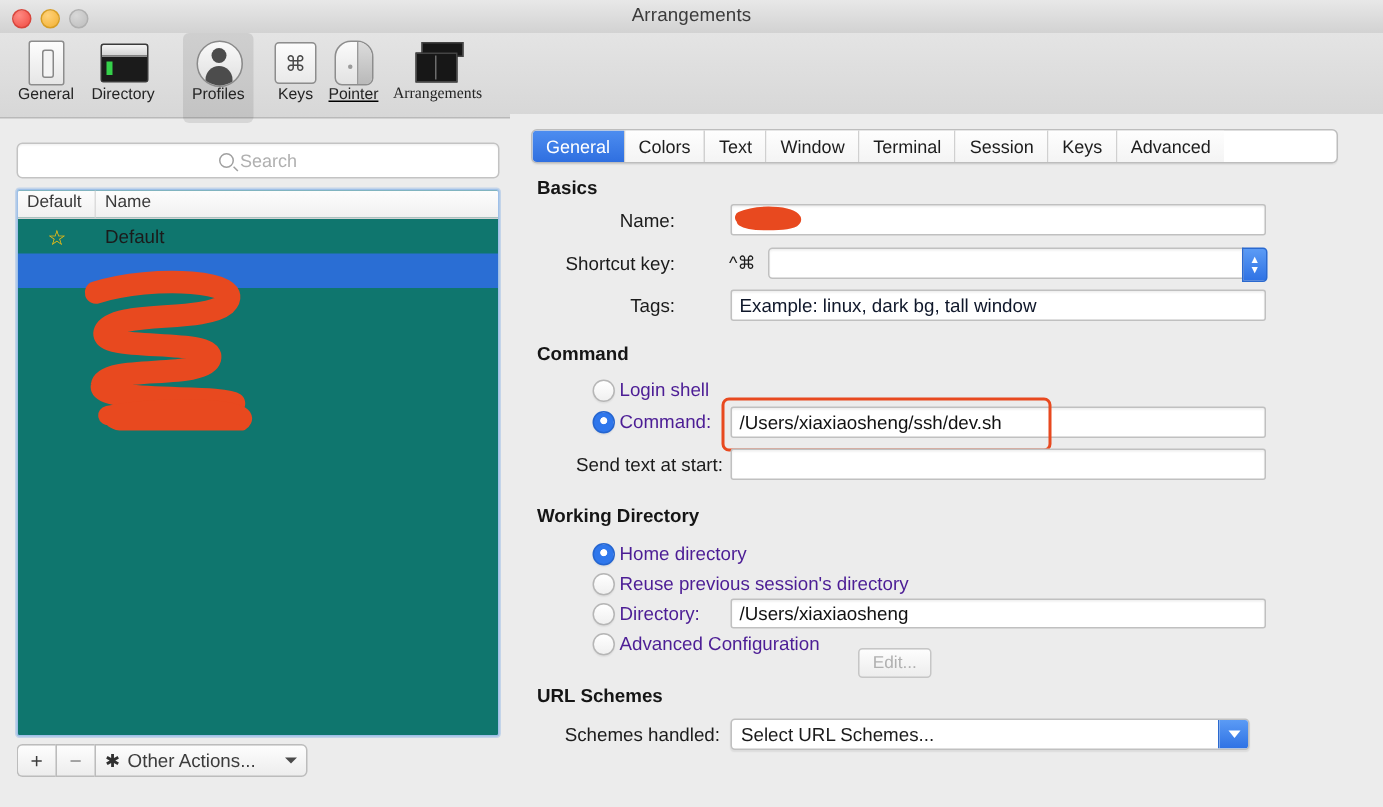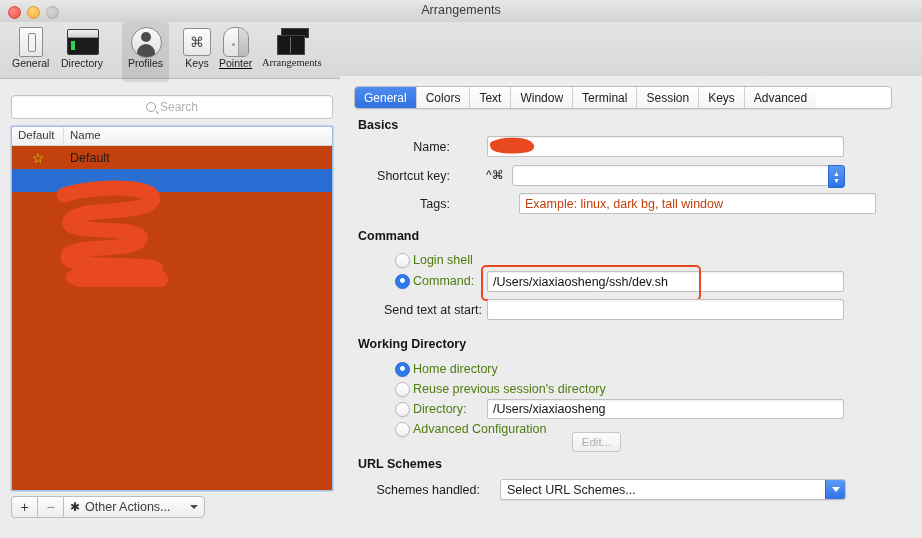--- a/index.html
+++ b/index.html
@@ -133,21 +133,21 @@
     position: relative; display: inline-block;
   }
   .mag:after {
     content:""; position:absolute; right:-4px; bottom:-2px;
     width:4px; height:1.4px; background:#a0a0a0; transform: rotate(45deg);
   }
   #search-placeholder { font-size: 12px; color: #b0b0b0; }
 
   #profile-table {
     position: absolute; left: 11px; top: 126px; width: 320px; height: 363px;
-    background: #c2410c; border: 1px solid #9fc0e8; border-radius: 2px;
+    background: #0f766e; border: 1px solid #9fc0e8; border-radius: 2px;
     box-shadow: 0 0 0 1px rgba(120,170,230,.35);
     overflow: hidden;
   }
   #table-head {
     display: flex; height: 18px; background: linear-gradient(#fdfdfd,#f0f0f0);
     border-bottom: 1px solid #d2d2d2; font-size: 11.5px; color: #3a3a3a;
   }
   #table-head .col-default { width: 52px; padding: 2px 0 0 6px; border-right: 1px solid #dcdcdc; box-sizing: border-box;}
   #table-head .col-name { flex: 1; padding: 2px 0 0 6px; }
   .trow { display: flex; height: 23px; align-items: center; font-size: 12.5px; color: #1b1b1b; }
@@ -205,38 +205,38 @@
   }
   .flabel {
     position: absolute; font-size: 12.5px; color: #1b1b1b; text-align: right;
   }
   .tfield {
     position: absolute; background: #fff; border: 1px solid #c0c0c0; border-radius: 2px;
     box-shadow: inset 0 1px 1.5px rgba(0,0,0,.07);
     font-size: 12.5px; color: #111; display: flex; align-items: center;
     padding-left: 5px; box-sizing: border-box;
   }
-  .tfield.placeholder { color: #c2410c; margin-left: 32px; }
+  .tfield.placeholder { color: #0f172a; }
   .stepper {
     position: absolute; width: 15px; height: 21px;
     background: linear-gradient(#5b9bf5,#2f72e4);
     border: 1px solid #2a69cf; border-radius: 0 3px 3px 0;
     display: flex; flex-direction: column; align-items: center; justify-content: center;
     color: #fff; font-size: 7px; line-height: 7px;
   }
   .radio {
     position: absolute; width: 13px; height: 13px; border-radius: 50%;
     background: linear-gradient(#ffffff,#f0f0f0); border: 1px solid #b6b6b6;
     box-shadow: 0 1px 1px rgba(0,0,0,.06);
   }
   .radio.on {
     background: radial-gradient(circle at 50% 42%, #ffffff 0 2.1px, #2f77ec 2.6px 100%);
     border: 1px solid #2565cf;
   }
-  .rlabel { position: absolute; font-size: 12.5px; color: #4d7c0f; }
+  .rlabel { position: absolute; font-size: 12.5px; color: #4c1d95; }
   .hl-box {
     position: absolute; border: 2.5px solid #e8491f; border-radius: 5px;
     pointer-events: none;
   }
   .pushbtn {
     position: absolute; background: linear-gradient(#fdfdfd,#ededed);
     border: 1px solid #c6c6c6; border-radius: 3px;
     font-size: 11.5px; color: #b0b0b0;
     display: flex; align-items: center; justify-content: center; margin-top: 12px;
   }
@@ -441,20 +441,20 @@
     <span>/Users/xiaxiaosheng</span>
   </div>
 
   <div class="radio" style="left:395px; top:422px;"></div>
   <div class="rlabel" style="left:413px; top:422px;">Advanced Configuration</div>
   <div class="pushbtn" style="left:572px; top:420px; width:47px; height:18px;">Edit...</div>
 
   <div class="section-title" style="left:358px; top:457px;">URL Schemes</div>
 
   <div class="flabel" style="left:358px; top:483px; width:122px;">Schemes handled:</div>
-  <div class="popup" style="left:500px; top:479px; width:346px; height:21px;">
+  <div class="popup" style="left:487px; top:479px; width:346px; height:21px;">
     <span>Select URL Schemes...</span>
     <span class="popup-arrow">
         <span class="caret-down"></span>
       </span>
   </div>
 
 </div>
 
 </body></html>

